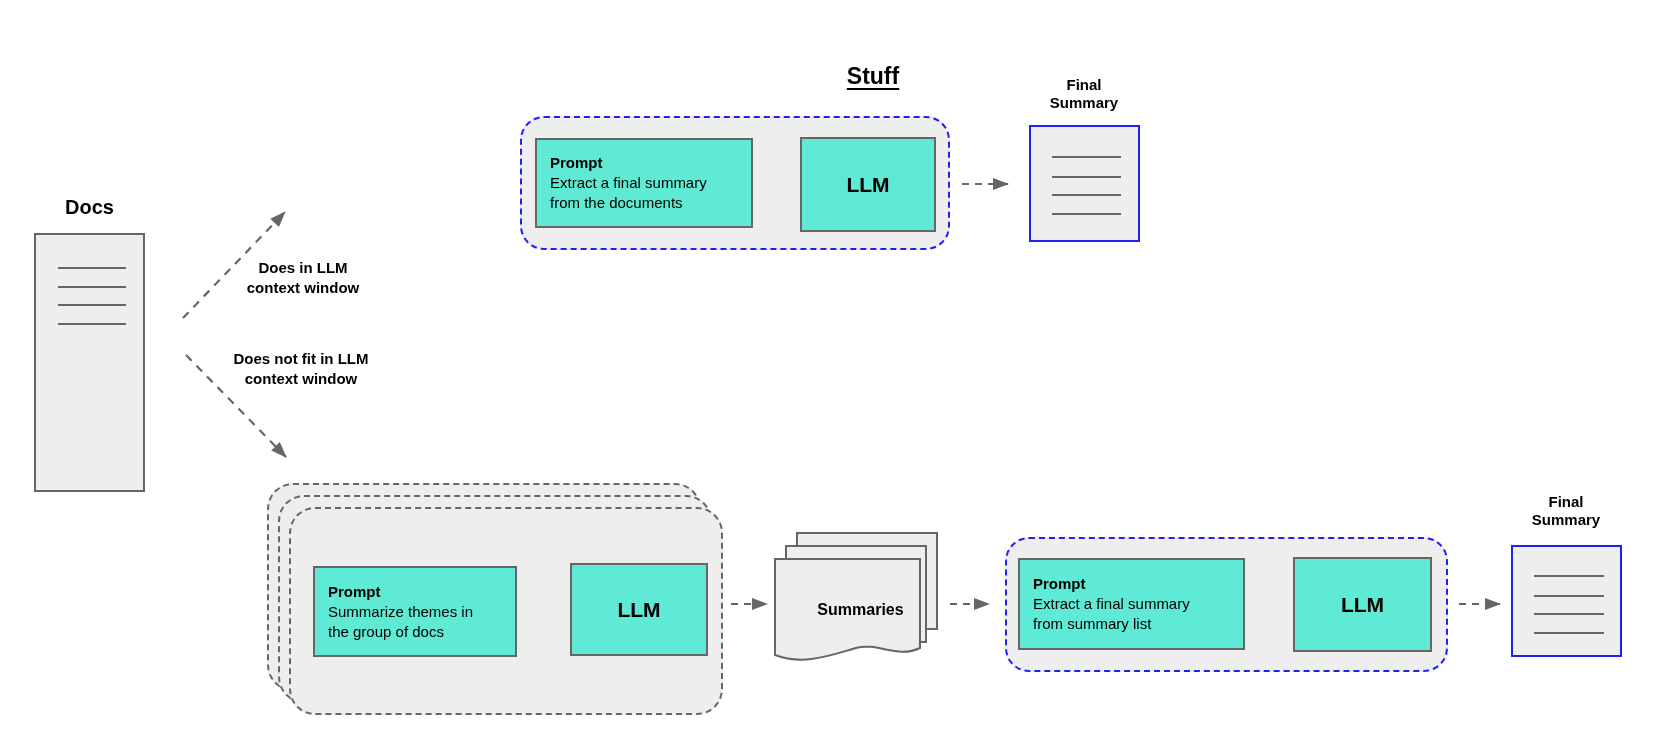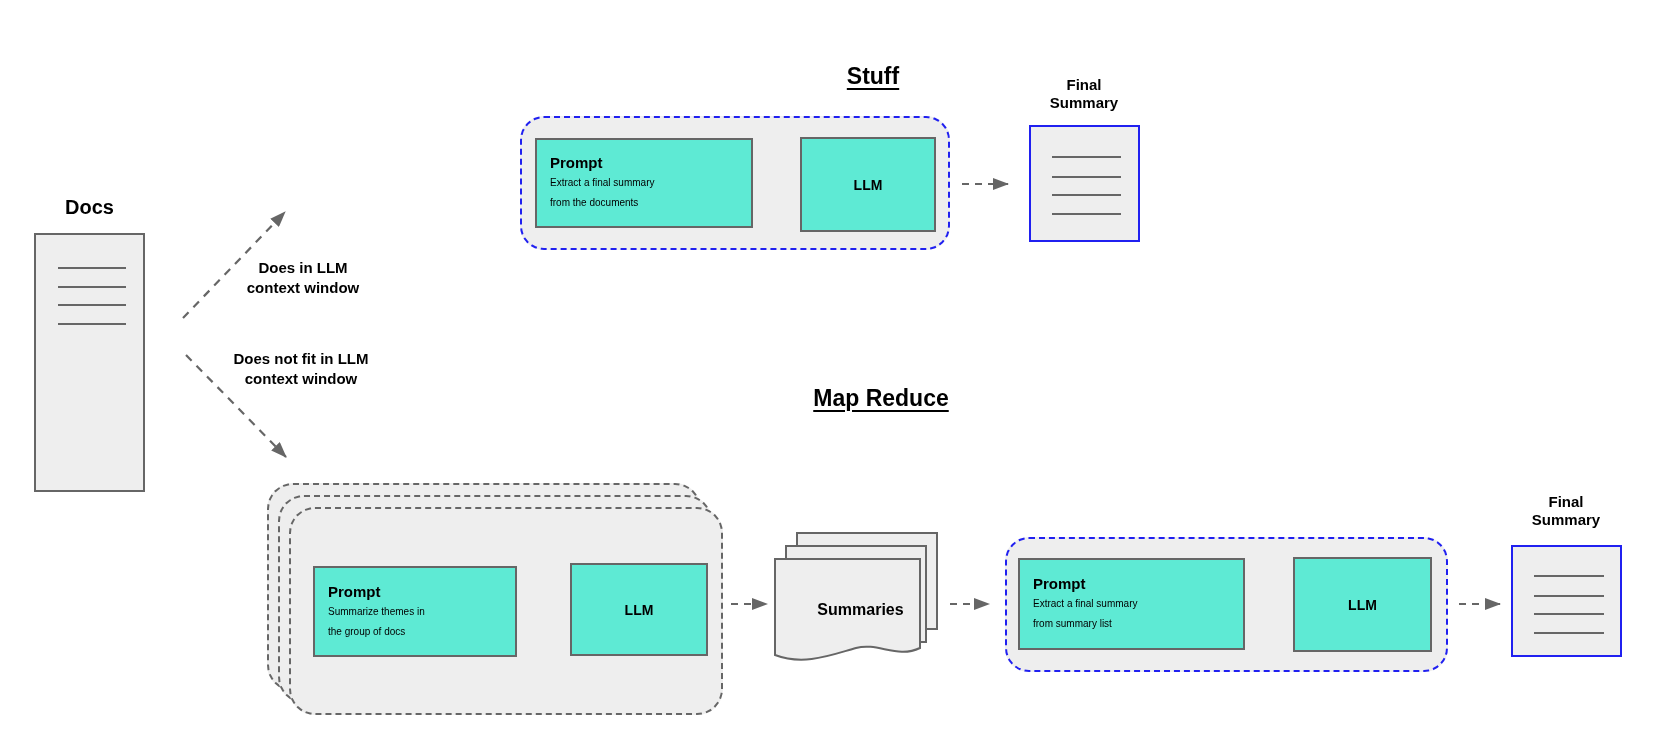--- a/index.html
+++ b/index.html
@@ -18,22 +18,22 @@
     background:#eeeeee;border:2px dashed #2020f0;border-radius:24px;
   }
   .container-gray{
     background:#eeeeee;border:2px dashed #666666;border-radius:26px;
   }
   .box{
     background:#5eead4;border:2px solid #666666;box-sizing:border-box;
   }
   .pbox{display:flex;flex-direction:column;justify-content:center;padding-left:13px;}
   .phead{display:block;font-size:15px;font-weight:bold;line-height:20px;}
-  .pline{display:block;font-size:10px;line-height:20px;}
-  .llmbox{display:flex;align-items:center;justify-content:center;font-size:14px;font-weight:bold;}
+  .pline{display:block;font-size:15px;line-height:20px;}
+  .llmbox{display:flex;align-items:center;justify-content:center;font-size:21px;font-weight:bold;}
   .docsheet{background:#eeeeee;border:2px solid #666666;box-sizing:border-box;}
   .finaldoc{background:#eeeeee;border:2px solid #2020f0;box-sizing:border-box;}
   .tline{position:absolute;height:2px;background:#666666;}
   svg{display:block;}
 </style>
 </head>
 <body>
 
 <div id="canvas">
 
@@ -89,21 +89,20 @@
     <span style="display:block;">Final</span>
     <span style="display:block;">Summary</span>
   </div>
   <div class="abs finaldoc" style="left:1029px;top:125px;width:111px;height:117px;">
     <div class="tline" style="left:21px;top:29px;width:69px;"></div>
     <div class="tline" style="left:21px;top:49px;width:69px;"></div>
     <div class="tline" style="left:21px;top:67px;width:69px;"></div>
     <div class="tline" style="left:21px;top:86px;width:69px;"></div>
   </div>
 
-  <div class="abs title" style="left:781px;top:385px;width:200px;">Map Reduce</div>
 
   <div class="abs container-gray" style="left:267px;top:483px;width:430px;height:204px;"></div>
   <div class="abs container-gray" style="left:278px;top:495px;width:430px;height:204px;"></div>
   <div class="abs container-gray" style="left:289px;top:507px;width:430px;height:204px;"></div>
 
   <div class="abs box pbox" style="left:313px;top:566px;width:204px;height:91px;">
     <span class="phead">Prompt</span>
     <span class="pline">Summarize themes in</span>
     <span class="pline">the group of docs</span>
   </div>

